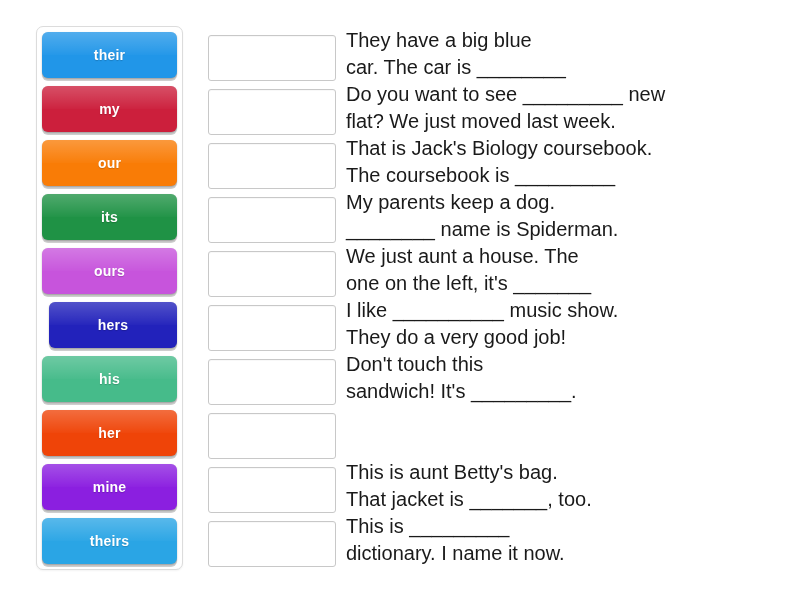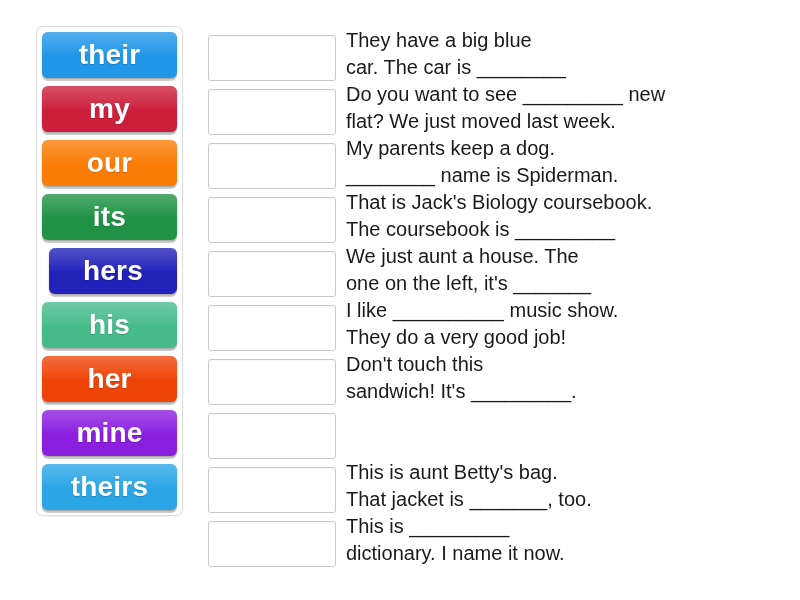--- a/index.html
+++ b/index.html
@@ -39,21 +39,21 @@
 
   .tile {
     position: relative;
     height: 46px;
     margin-bottom: 8px;
     border-radius: 6px;
     display: flex;
     align-items: center;
     justify-content: center;
     color: #ffffff;
-    font-size: 28px;
+    font-size: 14px;
     font-weight: bold;
     letter-spacing: 0.2px;
     cursor: move;
     box-shadow: 0 3px 0 rgba(0,0,0,0.18), 0 1px 2px rgba(0,0,0,0.25);
     text-shadow: 0 1px 1px rgba(0,0,0,0.18);
     user-select: none;
   }
   .tile:last-child { margin-bottom: 0; }
   .tile::after {
     content: "";
@@ -112,20 +112,23 @@
       </div>
       <div class="tile" style="background: rgb(204, 31, 60); margin-top: 6px;">
         <span style="position: relative; z-index: 1;">my</span>
       </div>
       <div class="tile" style="background: rgb(249, 124, 6);">
         <span style="position: relative; z-index: 1;">our</span>
       </div>
       <div class="tile" style="background: rgb(31, 146, 69);">
         <span style="position: relative; z-index: 1;">its</span>
       </div>
+      <div class="tile" style="background: rgb(199, 84, 220);">
+        <span style="position: relative; z-index: 1;">ours</span>
+      </div>
       <div class="tile" style="background: rgb(34, 34, 187); margin-left: 7px;">
         <span style="position: relative; z-index: 1;">hers</span>
       </div>
       <div class="tile" style="background: rgb(70, 187, 138);">
         <span style="position: relative; z-index: 1;">his</span>
       </div>
       <div class="tile" style="background: rgb(239, 68, 8);">
         <span style="position: relative; z-index: 1;">her</span>
       </div>
       <div class="tile" style="background: rgb(139, 31, 224);">
@@ -142,27 +145,27 @@
         <div class="sentence-text">They have a big blue
 car. The car is ________</div>
       </div>
       <div class="sentence-row">
         <div class="dropzone"></div>
         <div class="sentence-text">Do you want to see _________ new
 flat? We just moved last week.</div>
       </div>
       <div class="sentence-row">
         <div class="dropzone"></div>
-        <div class="sentence-text">My parents keep a dog.
-________ name is Spiderman.</div>
+        <div class="sentence-text">That is Jack's Biology coursebook.
+The coursebook is _________</div>
       </div>
       <div class="sentence-row">
         <div class="dropzone"></div>
-        <div class="sentence-text">That is Jack's Biology coursebook.
-The coursebook is _________</div>
+        <div class="sentence-text">My parents keep a dog.
+________ name is Spiderman.</div>
       </div>
       <div class="sentence-row">
         <div class="dropzone"></div>
         <div class="sentence-text">We just aunt a house. The
 one on the left, it's _______</div>
       </div>
       <div class="sentence-row">
         <div class="dropzone"></div>
         <div class="sentence-text">I like __________ music show.
 They do a very good job!</div>

